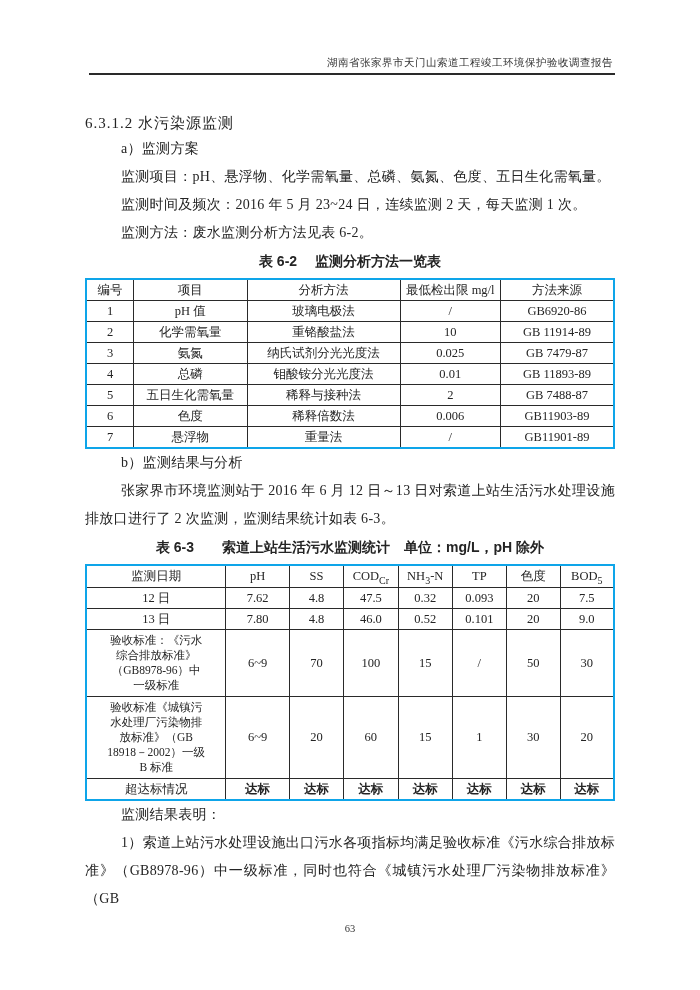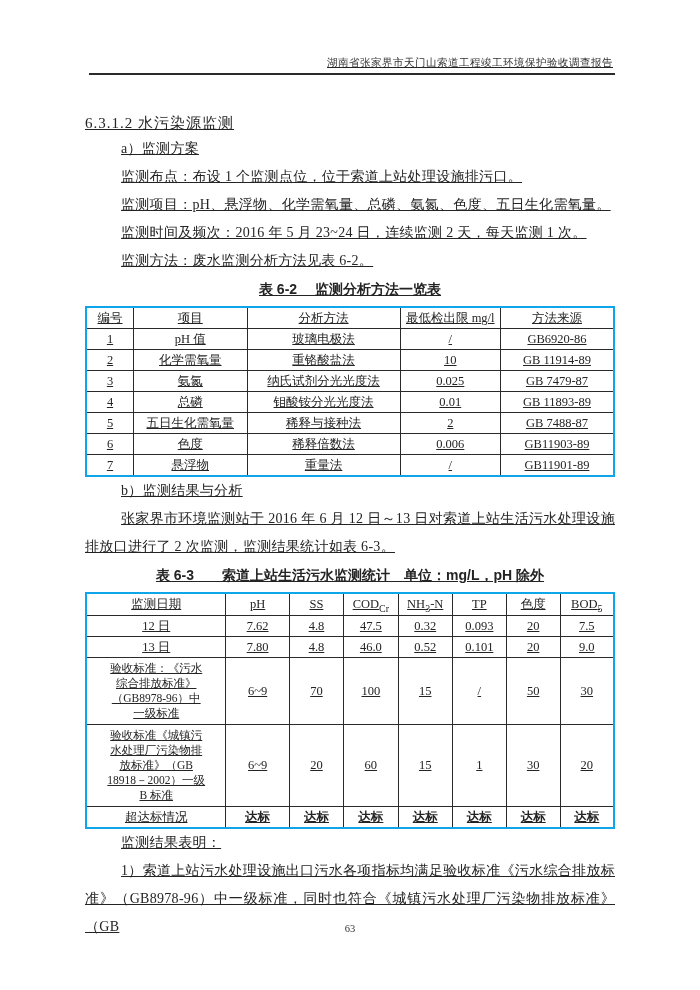--- a/index.html
+++ b/index.html
@@ -1,20 +1,20 @@
 <!DOCTYPE html>
 <html><head>
 <meta charset="utf-8">
 <style>
   * { box-sizing: border-box; }
   html, body { margin: 0; padding: 0; background: #ffffff; }
   .page {
     width: 700px; height: 990px; background: #ffffff; position: relative;
     font-family: "Liberation Serif", "DejaVu Serif", serif;
-    color: #242424; overflow: hidden; text-decoration: underline;
+    color: #242424; overflow: hidden;
   }
   .inner { padding: 0 85px; }
 
   
   .doc-header { padding-top: 56px; }
   .doc-header .ht {
     text-align: right; font-size: 10.5px; color: #333;
     letter-spacing: 0.5px; line-height: 13px; padding-right: 2px;
   }
   .header-rule { border-bottom: 2px solid #2a2a2a; margin: 4px 0 0 4px; }
@@ -65,21 +65,20 @@
   <div class="inner doc-header">
     <div class="ht">湖南省张家界市天门山索道工程竣工环境保护验收调查报告</div>
     <div class="header-rule"></div>
   </div>
 
   <div class="inner">
 
     <h2 class="sec-heading">6.3.1.2  水污染源监测</h2>
 
     <p class="body ind">a）监测方案</p>
-    <p class="body ind">监测布点：布设 1 个监测点位，位于索道上站处理设施排污口。</p>
     <p class="body ind">监测项目：pH、悬浮物、化学需氧量、总磷、氨氮、色度、五日生化需氧量。</p>
     <p class="body ind">监测时间及频次：2016 年 5 月 23~24 日，连续监测 2 天，每天监测 1 次。</p>
     <p class="body ind">监测方法：废水监测分析方法见表 6-2。</p>
 
     <div class="caption">表 6-2　 监测分析方法一览表</div>
 
     <table class="t62">
       <colgroup>
         <col style="width:9%">
           <col style="width:21.5%">

